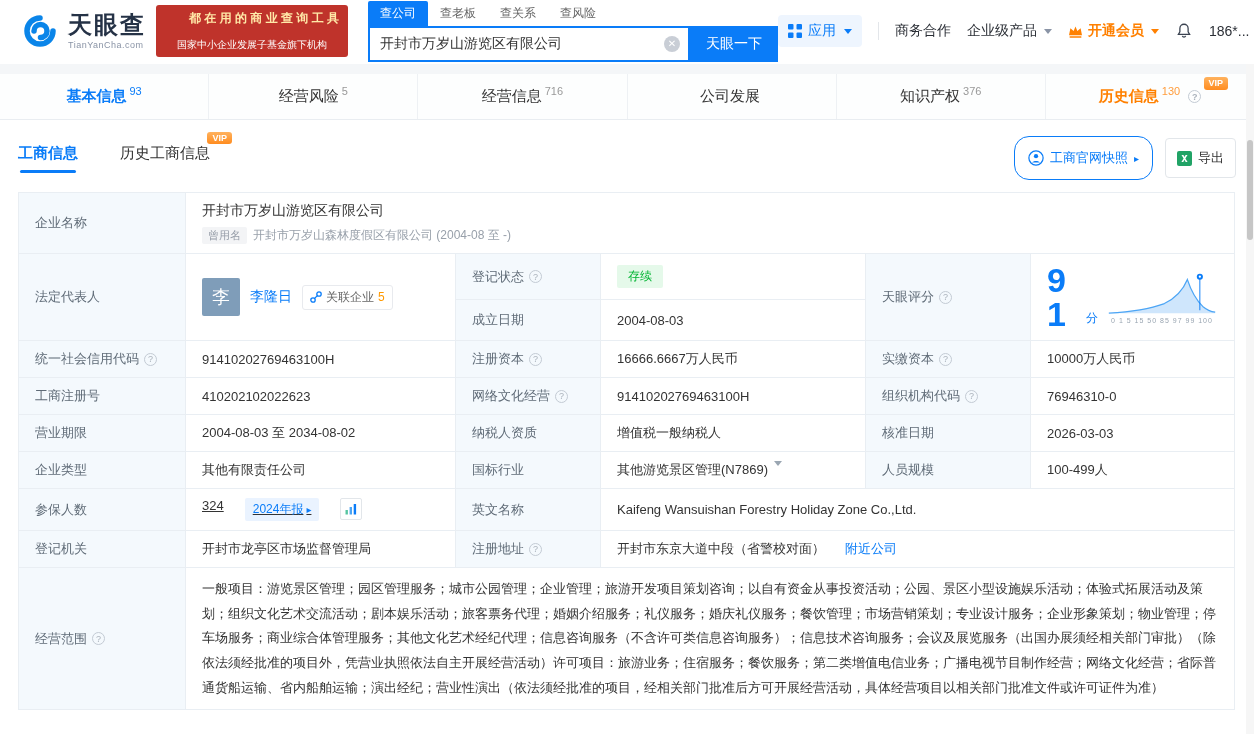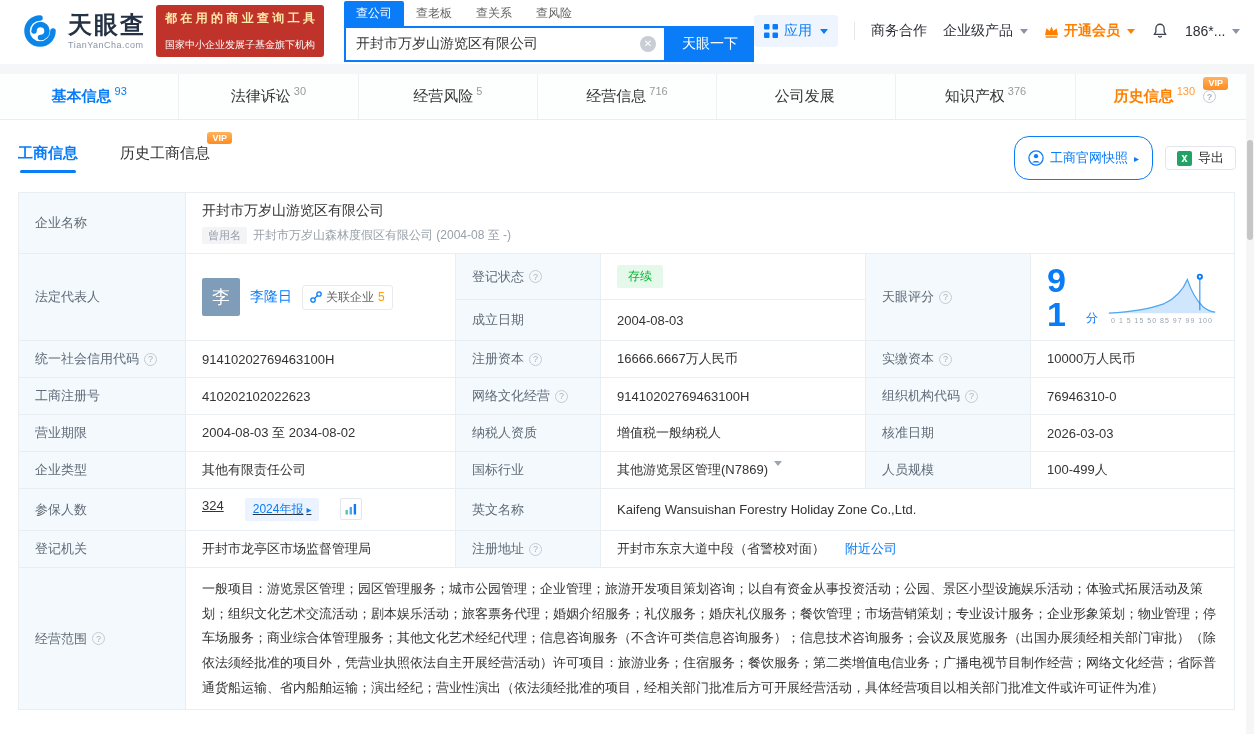--- a/index.html
+++ b/index.html
@@ -3,21 +3,21 @@
 <meta charset="utf-8">
 <style>
   *{box-sizing:border-box;margin:0;padding:0;}
   body{width:1254px;background:#fff;color:#333;font-family:"Liberation Sans","DejaVu Sans",sans-serif;font-size:13px;position:relative;}
   
   .top{display:flex;align-items:center;padding:10px 20px 12px 20px;height:64px;background:#fff;}
   .logo{display:flex;align-items:center;gap:8px;cursor:pointer;flex:0 0 auto;}
   .logo-cn{font-size:24px;font-weight:bold;color:#253246;letter-spacing:2px;line-height:1;}
   .logo-en{font-size:9px;color:#8a94a6;letter-spacing:.5px;margin-top:3px;}
   .promo{margin-left:10px;background:#bf332b;color:#fff;padding:5px 9px;border-radius:3px;text-align:center;flex:0 0 auto;}
-  .promo-l1{color:#ffe9a8;font-size:12px;font-weight:bold;white-space:nowrap;}
+  .promo-l1{color:#ffe9a8;font-size:12px;font-weight:bold;white-space:nowrap;margin-left:24px;}
   .promo-l2{color:#fff;font-size:10px;margin-top:11px;white-space:nowrap;}
   .search-wrap{margin-left:20px;flex:0 0 auto;}
   .search-tabs{display:flex;}
   .stab{font-size:12px;color:#666;padding:4px 12px;cursor:pointer;}
   .stab.active{background:#0a7cf8;color:#fff;border-radius:2px 2px 0 0;}
   .search-row{display:flex;}
   .search-box{display:flex;align-items:center;width:322px;height:36px;border:2px solid #0a7cf8;background:#fff;}
   .search-box input{border:0;outline:0;flex:1;padding:0 10px;font-size:14px;color:#333;font-family:inherit;min-width:0;}
   .clear{width:16px;height:16px;border-radius:50%;background:#c9ced6;color:#fff;font-size:10px;line-height:16px;text-align:center;margin-right:8px;cursor:pointer;flex:0 0 auto;}
   .search-btn{width:88px;height:36px;background:#0a7cf8;color:#fff;border:0;font-size:14px;cursor:pointer;font-family:inherit;}
@@ -46,21 +46,21 @@
   
   .subrow{display:flex;align-items:center;justify-content:space-between;padding:16px 18px 8px 18px;}
   .subtabs{display:flex;gap:42px;align-items:flex-end;}
   .subtab{font-size:15px;color:#333;cursor:pointer;position:relative;padding-bottom:10px;}
   .subtab.active{color:#0a7cf8;font-weight:bold;}
   .subtab.active::after{content:"";position:absolute;left:2px;right:2px;bottom:0;height:3px;background:#0a7cf8;border-radius:2px;}
   .subtab .viptag{position:absolute;top:-12px;right:-22px;}
   .subactions{display:flex;align-items:center;gap:12px;}
   .snap{display:flex;align-items:center;gap:6px;border:1px solid #0a7cf8;color:#0a7cf8;background:#fff;border-radius:15px;height:44px;padding:0 13px;font-size:13px;cursor:pointer;font-family:inherit;}
   .arrow-r{font-size:10px;color:#0a7cf8;font-style:normal;}
-  .export{display:flex;align-items:center;gap:6px;border:1px solid #e2e6ea;background:#fff;border-radius:4px;height:24px;padding:0 11px;font-size:13px;color:#333;cursor:pointer;font-family:inherit;}
+  .export{display:flex;align-items:center;gap:6px;border:1px solid #e2e6ea;background:#fff;border-radius:4px;height:40px;padding:0 11px;font-size:13px;color:#333;cursor:pointer;font-family:inherit;}
   
   .info-table{width:1216px;margin:4px 18px 24px 18px;border-collapse:collapse;table-layout:fixed;}
   .info-table td{border:1px solid #e9eef3;padding:9px 16px;font-size:13px;color:#333;vertical-align:middle;word-break:break-all;}
   td.lbl{background:#f4f9fd;color:#5f6b77;}
   .q{display:inline-flex;width:13px;height:13px;border:1px solid #c3cbd4;border-radius:50%;color:#aab2bb;font-size:9px;align-items:center;justify-content:center;margin-left:5px;cursor:pointer;vertical-align:1px;}
   .cname{font-size:14px;color:#333;}
   .former{margin-top:7px;display:flex;align-items:center;gap:6px;}
   .former-badge{background:#f3f4f6;color:#969da8;font-size:11px;padding:1px 6px;border-radius:2px;flex:0 0 auto;}
   .former-text{color:#98a0aa;font-size:12px;}
   .rep{display:flex;align-items:center;gap:10px;}
@@ -160,24 +160,20 @@
 </header>
 
 <div class="gapbar"></div>
 
 <nav class="tabbar">
   <div class="tab active">
     <span>基本信息</span>
       <span class="tcount">93</span>
   </div>
   <div class="tab">
-    <span>法律诉讼</span>
-      <span class="tcount">30</span>
-  </div>
-  <div class="tab">
     <span>经营风险</span>
       <span class="tcount">5</span>
   </div>
   <div class="tab">
     <span>经营信息</span>
       <span class="tcount">716</span>
   </div>
   <div class="tab">
     <span>公司发展</span>
       <span class="tcount"></span>

